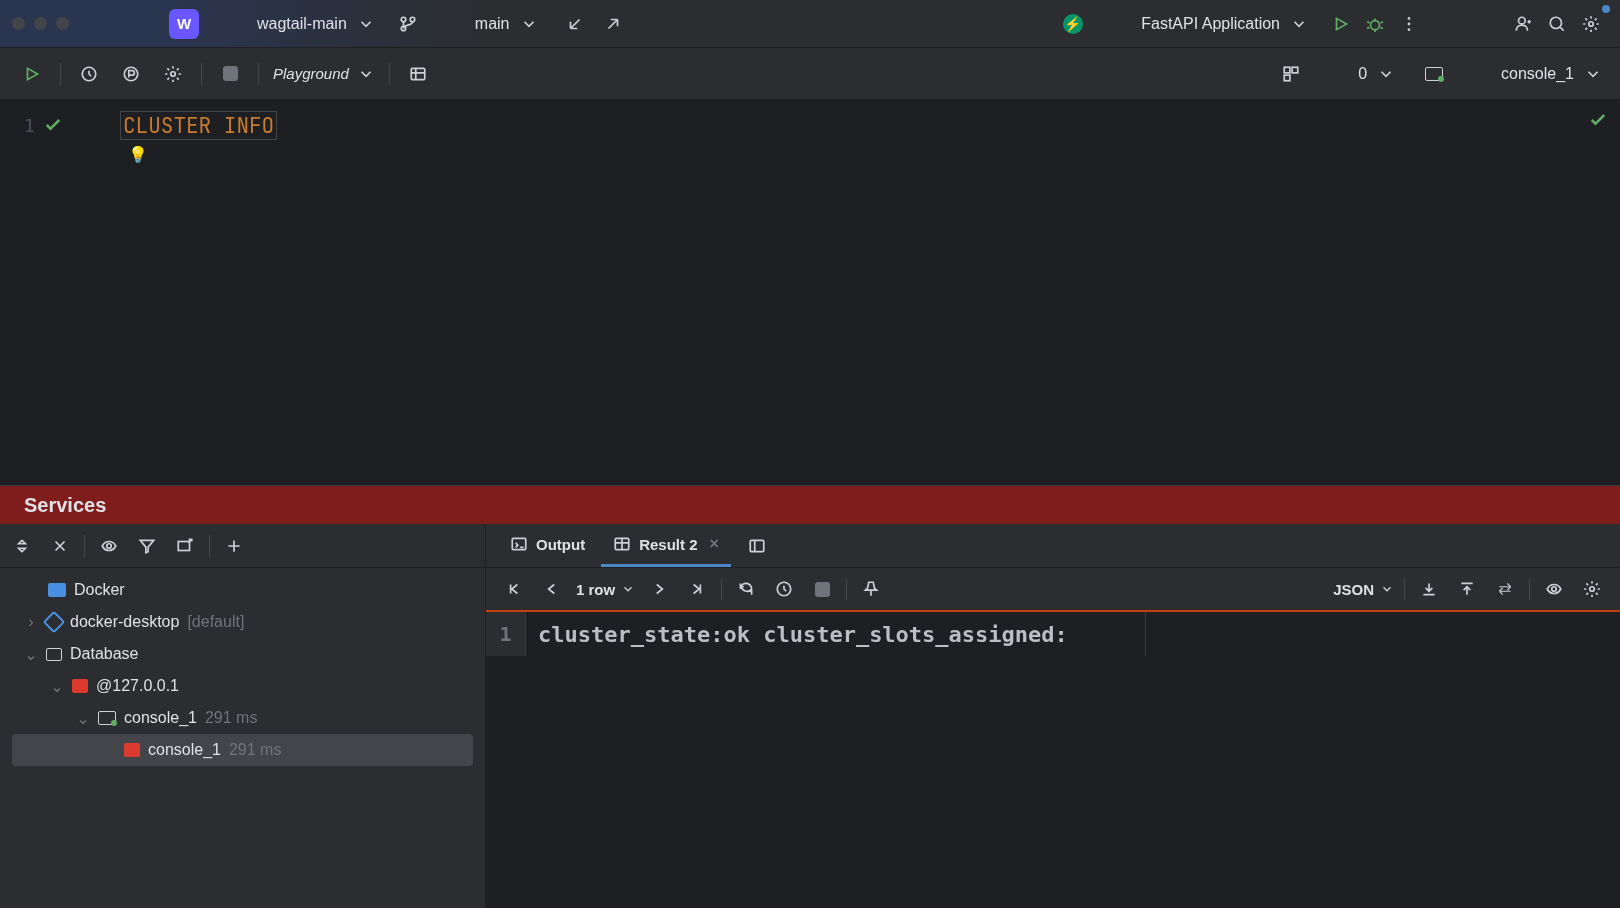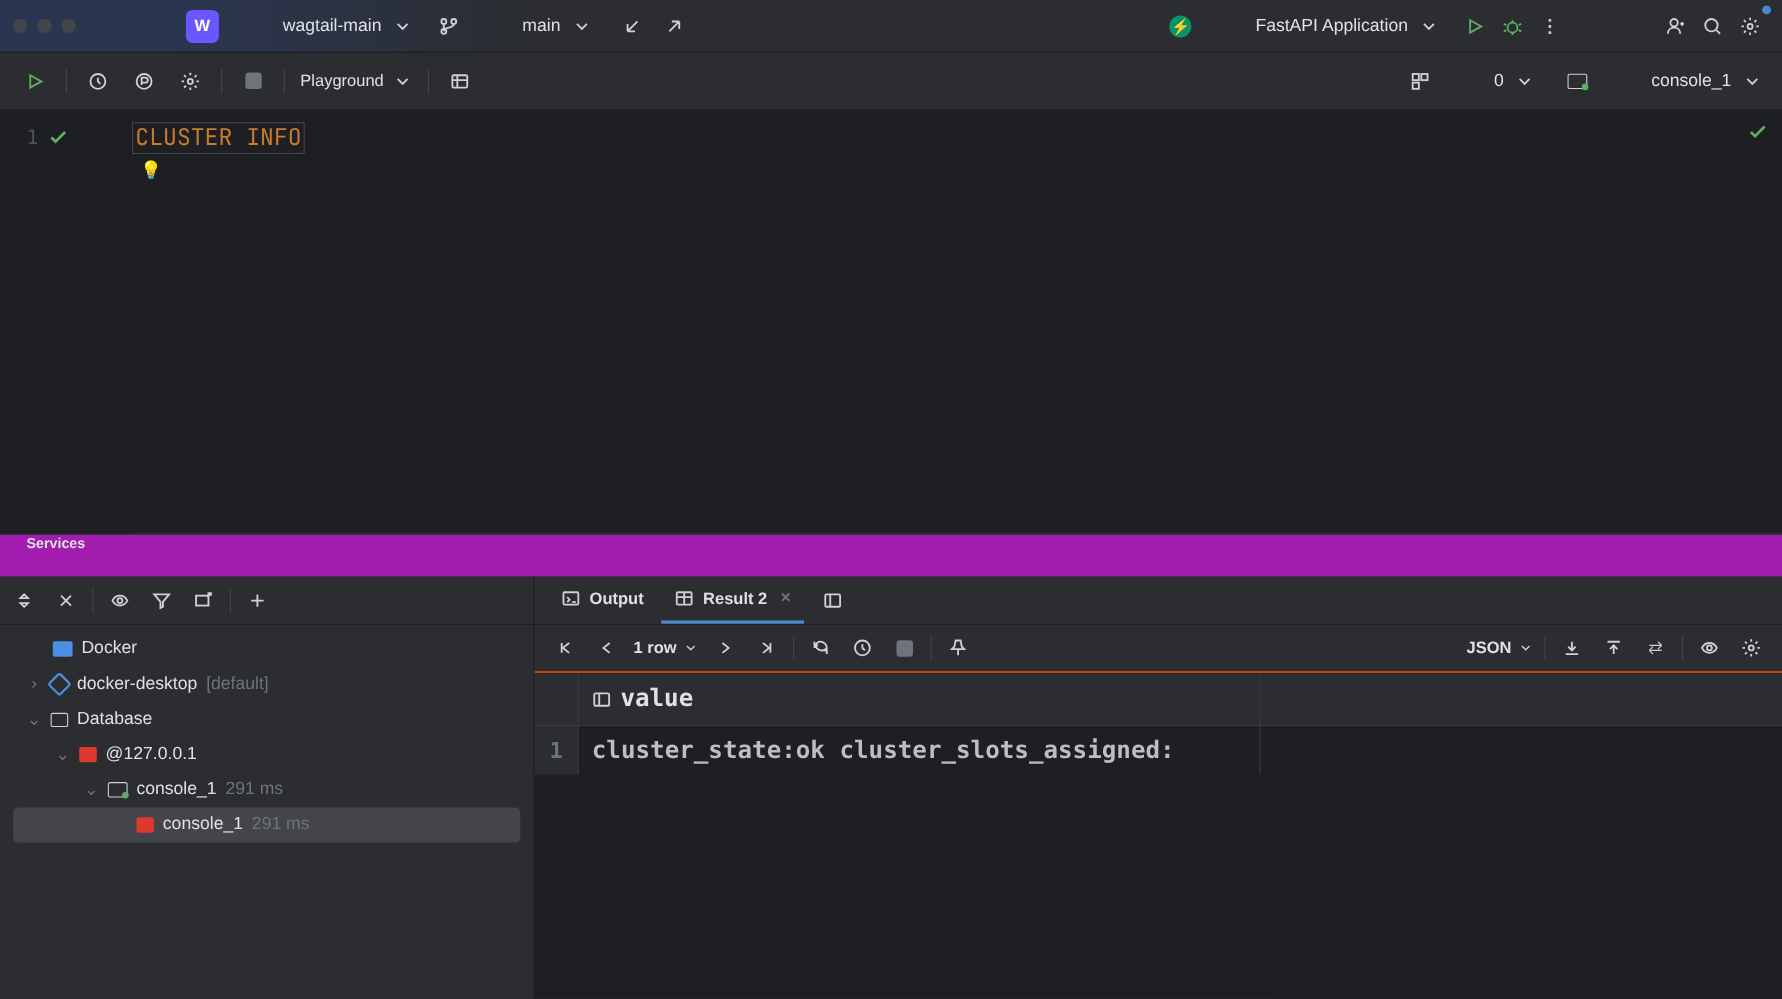--- a/index.html
+++ b/index.html
@@ -36,40 +36,40 @@
   height: 52px;
   display: flex;
   align-items: center;
   padding: 0 18px;
   border-bottom: 1px solid #1e1f22;
   gap: 14px;
 }
 .tb-btn { width: 28px; height: 28px; display: flex; align-items: center; justify-content: center; cursor: pointer; border-radius: 4px; }
 .divider { width: 1px; height: 22px; background: #43454a; }
 .stop-sq { width: 15px; height: 15px; background: #6f737a; border-radius: 3px; }
-.playground { display: flex; align-items: center; gap: 8px; font-size: 15px; cursor: pointer; }
+.playground { display: flex; align-items: center; gap: 8px; font-size: 15px; cursor: pointer; font-style: italic; }
 
 .editor-area {
   height: 386px;
   display: flex;
   position: relative;
   background: #1e1f22;
   border-bottom: 1px solid #393b40;
 }
 .gutter { width: 120px; background: #1e1f22; padding-top: 10px; display:flex; flex-direction:column; }
 .gutter-row { display: flex; align-items: center; height: 30px; gap:8px; padding-left:24px;}
 .line-num { color: #4b5059; font-size: 18px; font-family: monospace; }
 .gutter-check { stroke: #5fad65; }
 .code { padding-top: 10px; font-family: 'JetBrains Mono', 'Consolas', monospace; font-size: 21px; }
 .code-line { height: 30px; display:flex; align-items:center;justify-content:center; }
 .kw { color: #c77b30; border:1px solid #43454a; padding: 0 2px;}
 .editor-check { position:absolute; right:12px; top:10px; }
 .bulb { margin-left: 8px; margin-top: 4px; font-size: 16px; }
 
-.panel-title { height: 38px; display: flex; padding: 0 24px; font-size: 13px; font-weight: 600; background: #a21caf; }
+.panel-title { height: 38px; display: flex; align-items: center; padding: 0 24px; font-size: 20px; font-weight: 600; background: #7f1d1d; }
 
 .services-body { display: flex; height: 384px; }
 .left-pane { width: 486px; border-right: 1px solid #1e1f22; }
 .lp-toolbar { height: 44px; display: flex; align-items: center; padding: 0 8px; gap: 10px; border-bottom: 1px solid #1e1f22;}
 .tree { padding-top: 6px; font-size: 16px; }
 .tree-row { height: 32px; display: flex; align-items: center; gap: 8px; padding-left: 12px; cursor: pointer; border-radius:4px; margin:0 12px;}
 .tree-row.selected { background: #43454a; }
 .chev { width: 14px; display:inline-flex; justify-content:center; color: #6f737a;}
 .muted { color: #6f737a; }
 .docker-icon { width:18px; height:14px; background:#4a90e2; border-radius:2px; position:relative;}
@@ -451,29 +451,19 @@
           </svg>
         </div>
       <div class="rt-btn">
           <svg class="icon-svg" viewBox="0 0 16 16">
             <circle cx="8" cy="8" r="2"></circle>
             <path d="M8 1v2M8 13v2M1 8h2M13 8h2M3 3l1.5 1.5M13 13l-1.5-1.5M3 13l1.5-1.5M13 3l-1.5 1.5"></path>
           </svg>
         </div>
     </div>
     <div class="result-grid">
-      <div class="grid-header">
-        <div class="gh-num"></div>
-        <div class="gh-col">
-          <svg class="icon-svg" style="width:18px;height:18px" viewBox="0 0 16 16">
-              <rect x="2" y="3" width="12" height="10" rx="1"></rect>
-              <path d="M6 3v10"></path>
-            </svg>
-          <span>value</span>
-        </div>
-      </div>
       <div class="grid-row">
         <div class="gr-num">1</div>
         <div class="gr-cell">cluster_state:ok cluster_slots_assigned:</div>
       </div>
     </div>
   </div>
 </div>
 
 </body></html>

